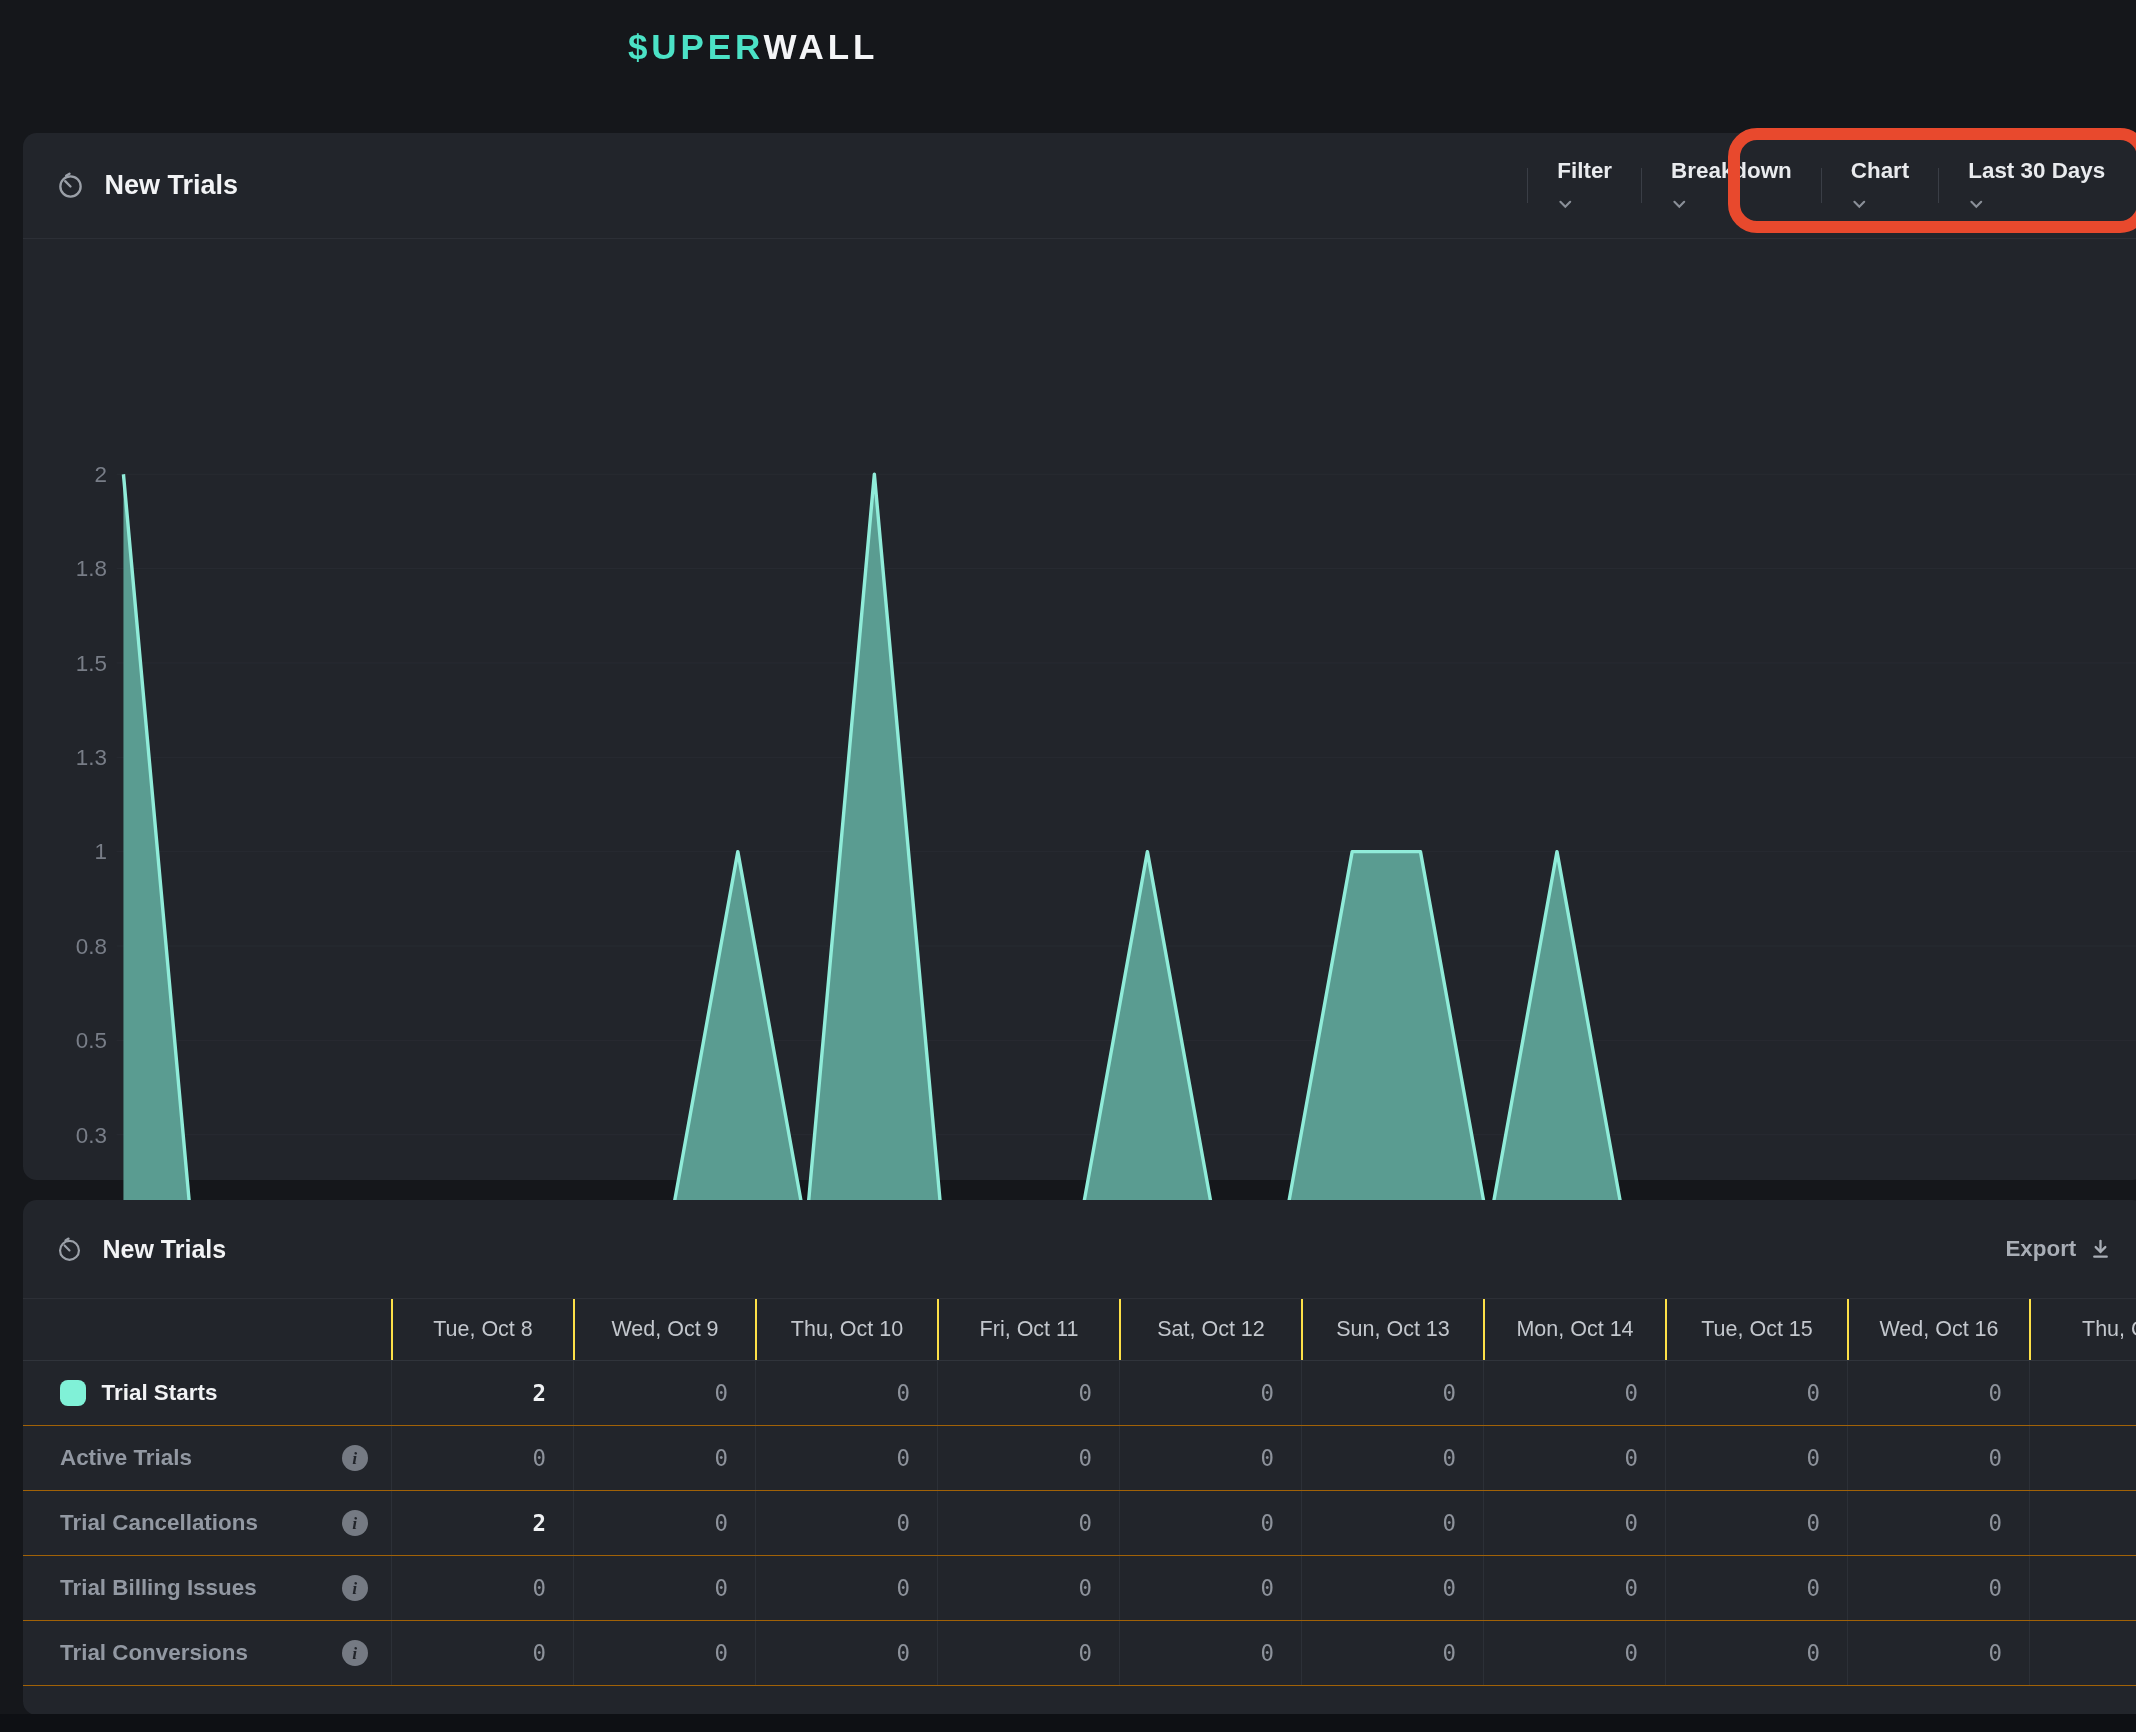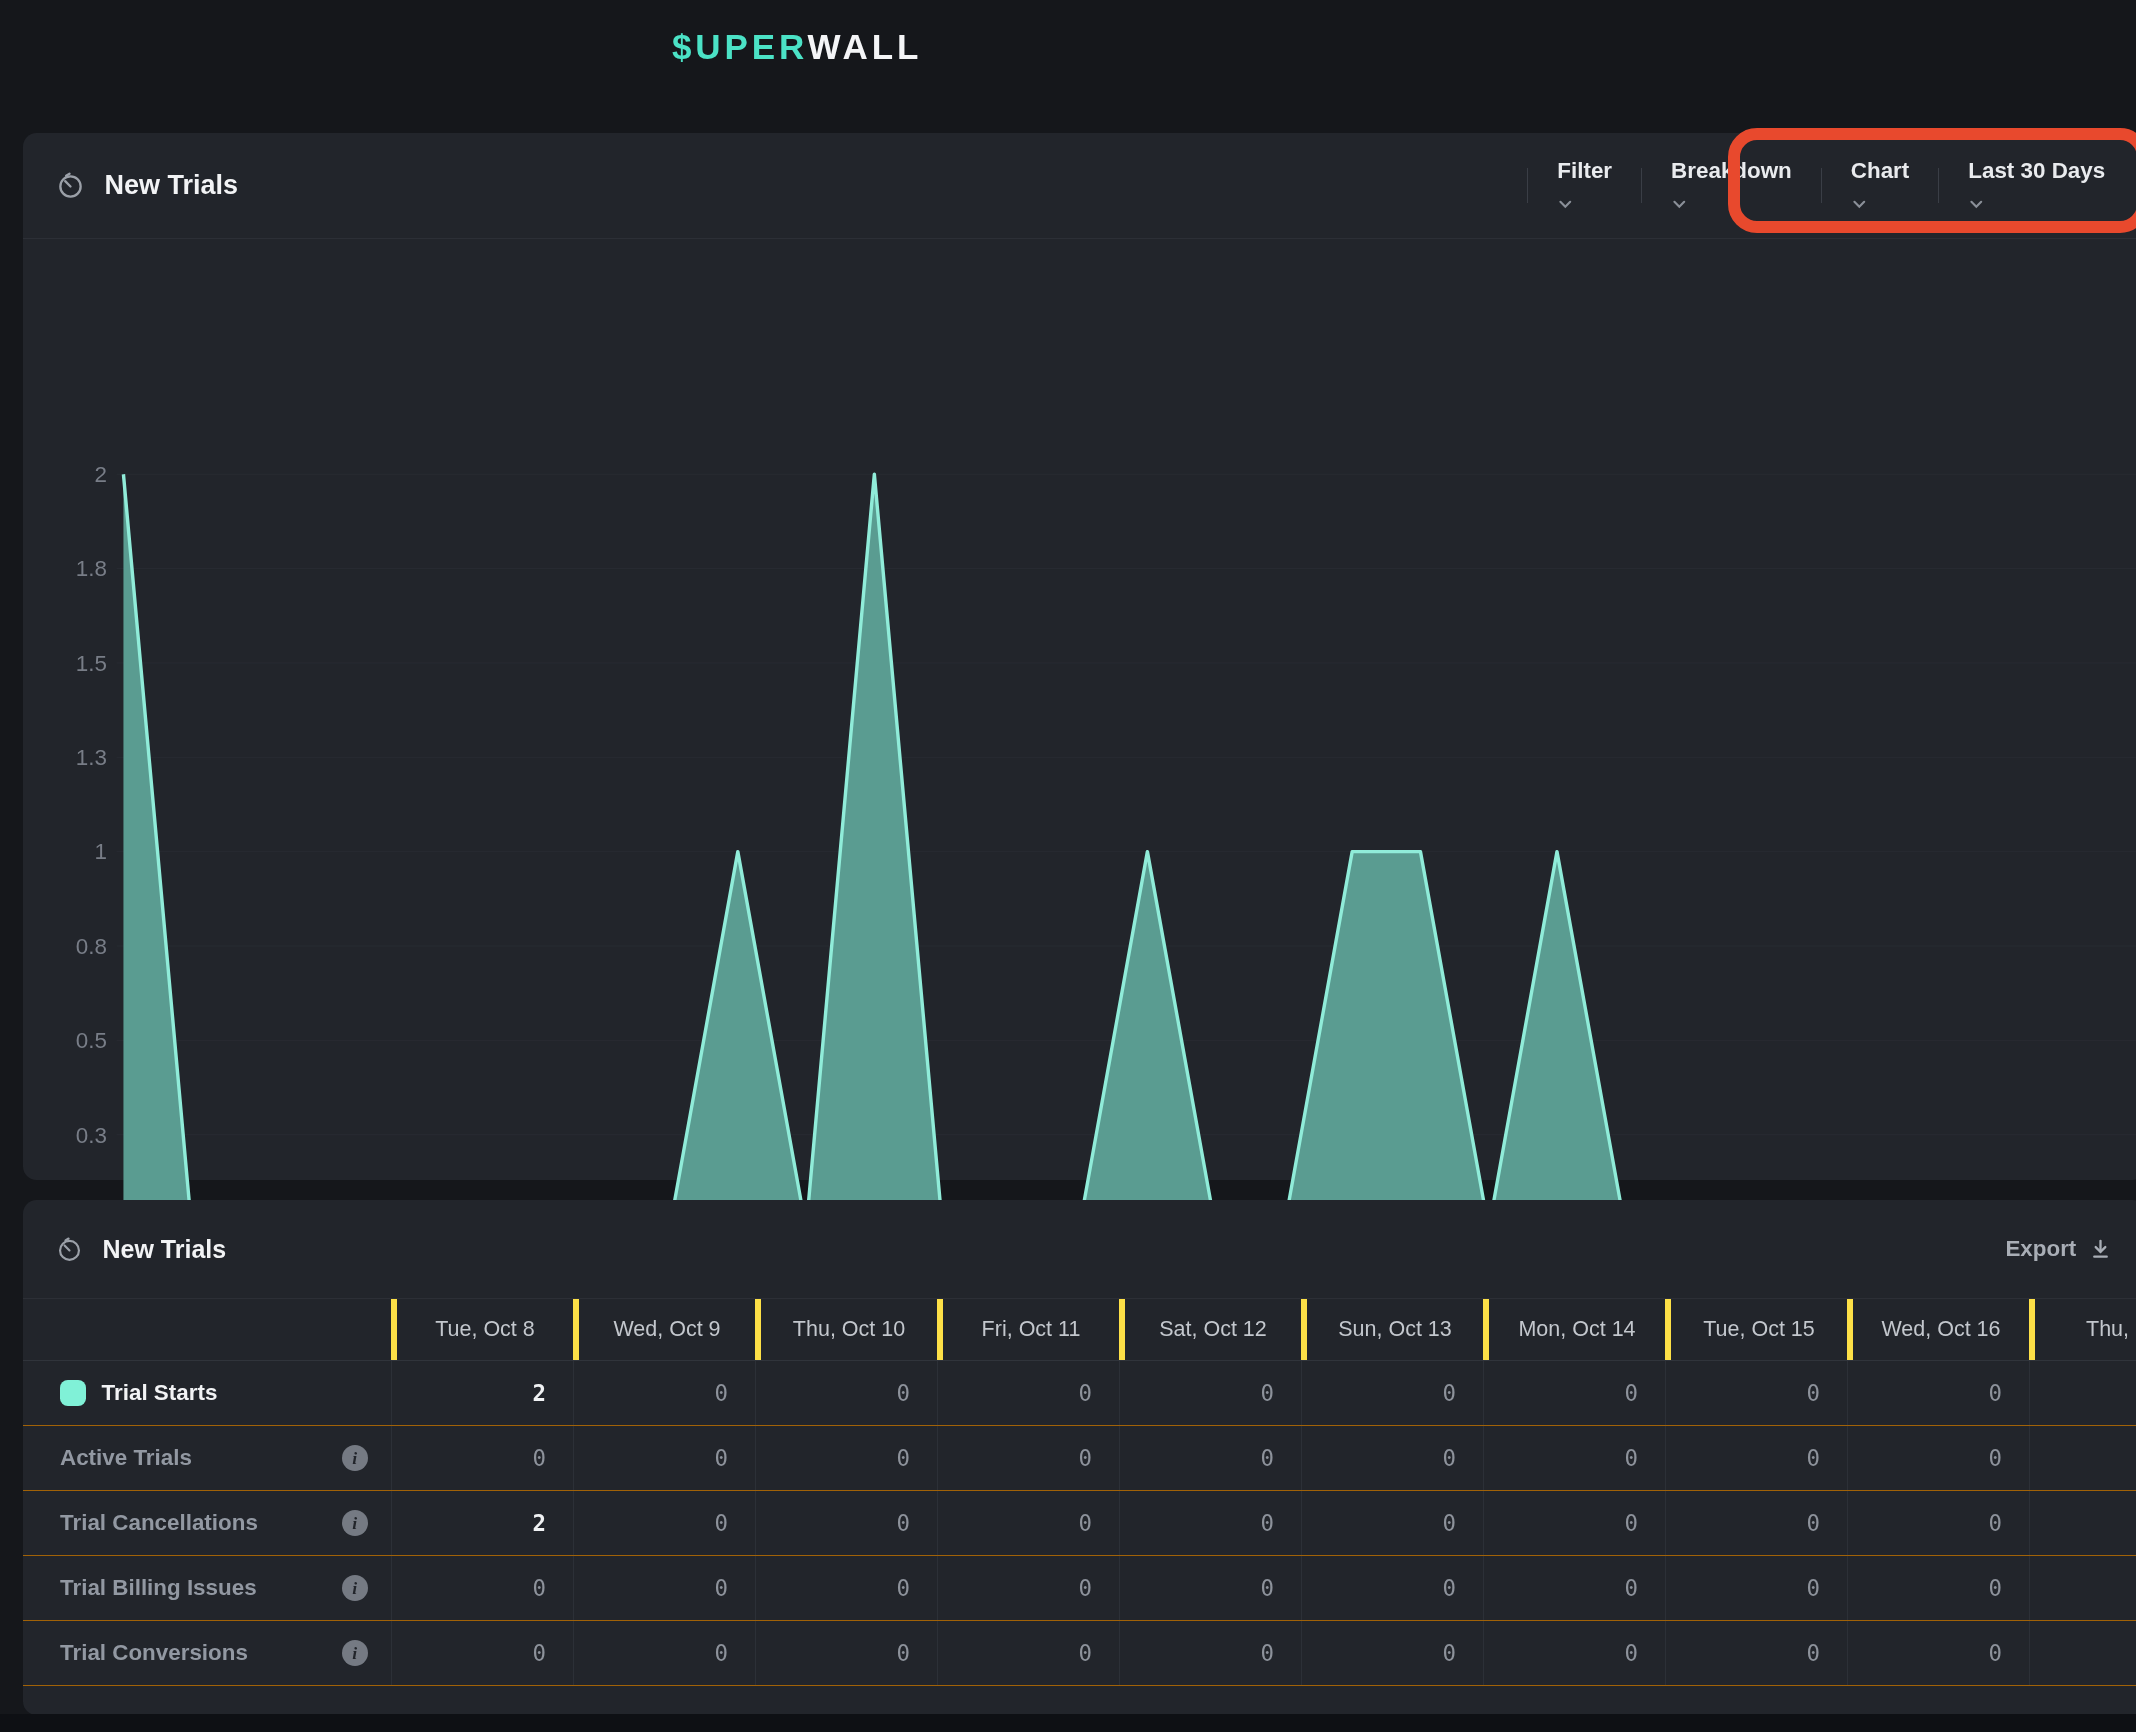--- a/index.html
+++ b/index.html
@@ -2,21 +2,21 @@
 <html><head>
 <meta charset="utf-8">
 <style>
   * { margin:0; padding:0; box-sizing:border-box; }
   html,body { width:2137px; height:1732px; background:#15171b; overflow:hidden;
               font-family:"Liberation Sans", sans-serif; }
   .page { position:relative; width:2137px; height:1732px; }
 
   
   .topbar { position:absolute; left:0; top:0; width:2137px; height:133px; background:#15171b; }
-  .logo { position:absolute; left:672px; top:27px; font-size:35px; font-weight:800;
+  .logo { position:absolute; left:628px; top:27px; font-size:35px; font-weight:800;
           letter-spacing:3.9px; }
   .logo .accent { color:#4be2c6; }
   .logo .rest { color:#f4f5f7; }
 
   
   .panel { position:absolute; left:23px; width:2123px; background:#22252b; border-radius:13.7px; }
   .panel-chart { top:133px; height:1047px; }
   .panel-table { top:1200px; height:515px; overflow:hidden; }
   .bottom-strip { position:absolute; left:0; top:1714px; width:2137px; height:17.6px; background:#0e1014; }
 
@@ -45,21 +45,21 @@
   .chart-wrap { position:absolute; left:0; top:308px; width:2123px; height:873px; }
 
   
   .table-header { height:98px; display:flex; align-items:center; padding:0 33px; }
   .export-btn { margin-left:auto; display:flex; align-items:center; gap:11.7px; cursor:pointer; }
   .export-btn span { color:#a9aeb6; font-size:22.4px; font-weight:600; }
 
   .grid-row { display:grid; grid-template-columns:368px repeat(9, 182px) 1fr; }
   .thead { border-top:1px solid #2c2f36; border-bottom:1px solid #30343b; }
   .th { height:61px; display:flex; align-items:center; justify-content:center;
-        color:#c3c7cd; font-size:21.5px; font-weight:500; border-left:6px solid #fde047;
+        color:#c3c7cd; font-size:21.5px; font-weight:500; border-left:2px solid #fde047;
         white-space:nowrap; overflow:hidden; }
   .th-first { border-left:none; }
   .th-last { justify-content:flex-start; padding-left:51px; overflow:visible; }
   .trow { border-bottom:1px solid #a16207; }
   .cell-label { display:flex; align-items:center; padding-left:37px; border-left:none; }
   .cell-label .txt { color:#9298a2; font-size:22.4px; font-weight:600; }
   .cell-label.primary .txt { color:#f2f3f5; font-weight:700; }
   .cell-label.indent { }
   .swatch { width:26px; height:26px; border-radius:7.8px; background:#80f1d7; margin-right:15.6px; }
   .info-dot { margin-left:auto; margin-right:23.4px; width:26px; height:26px; border-radius:50%;

